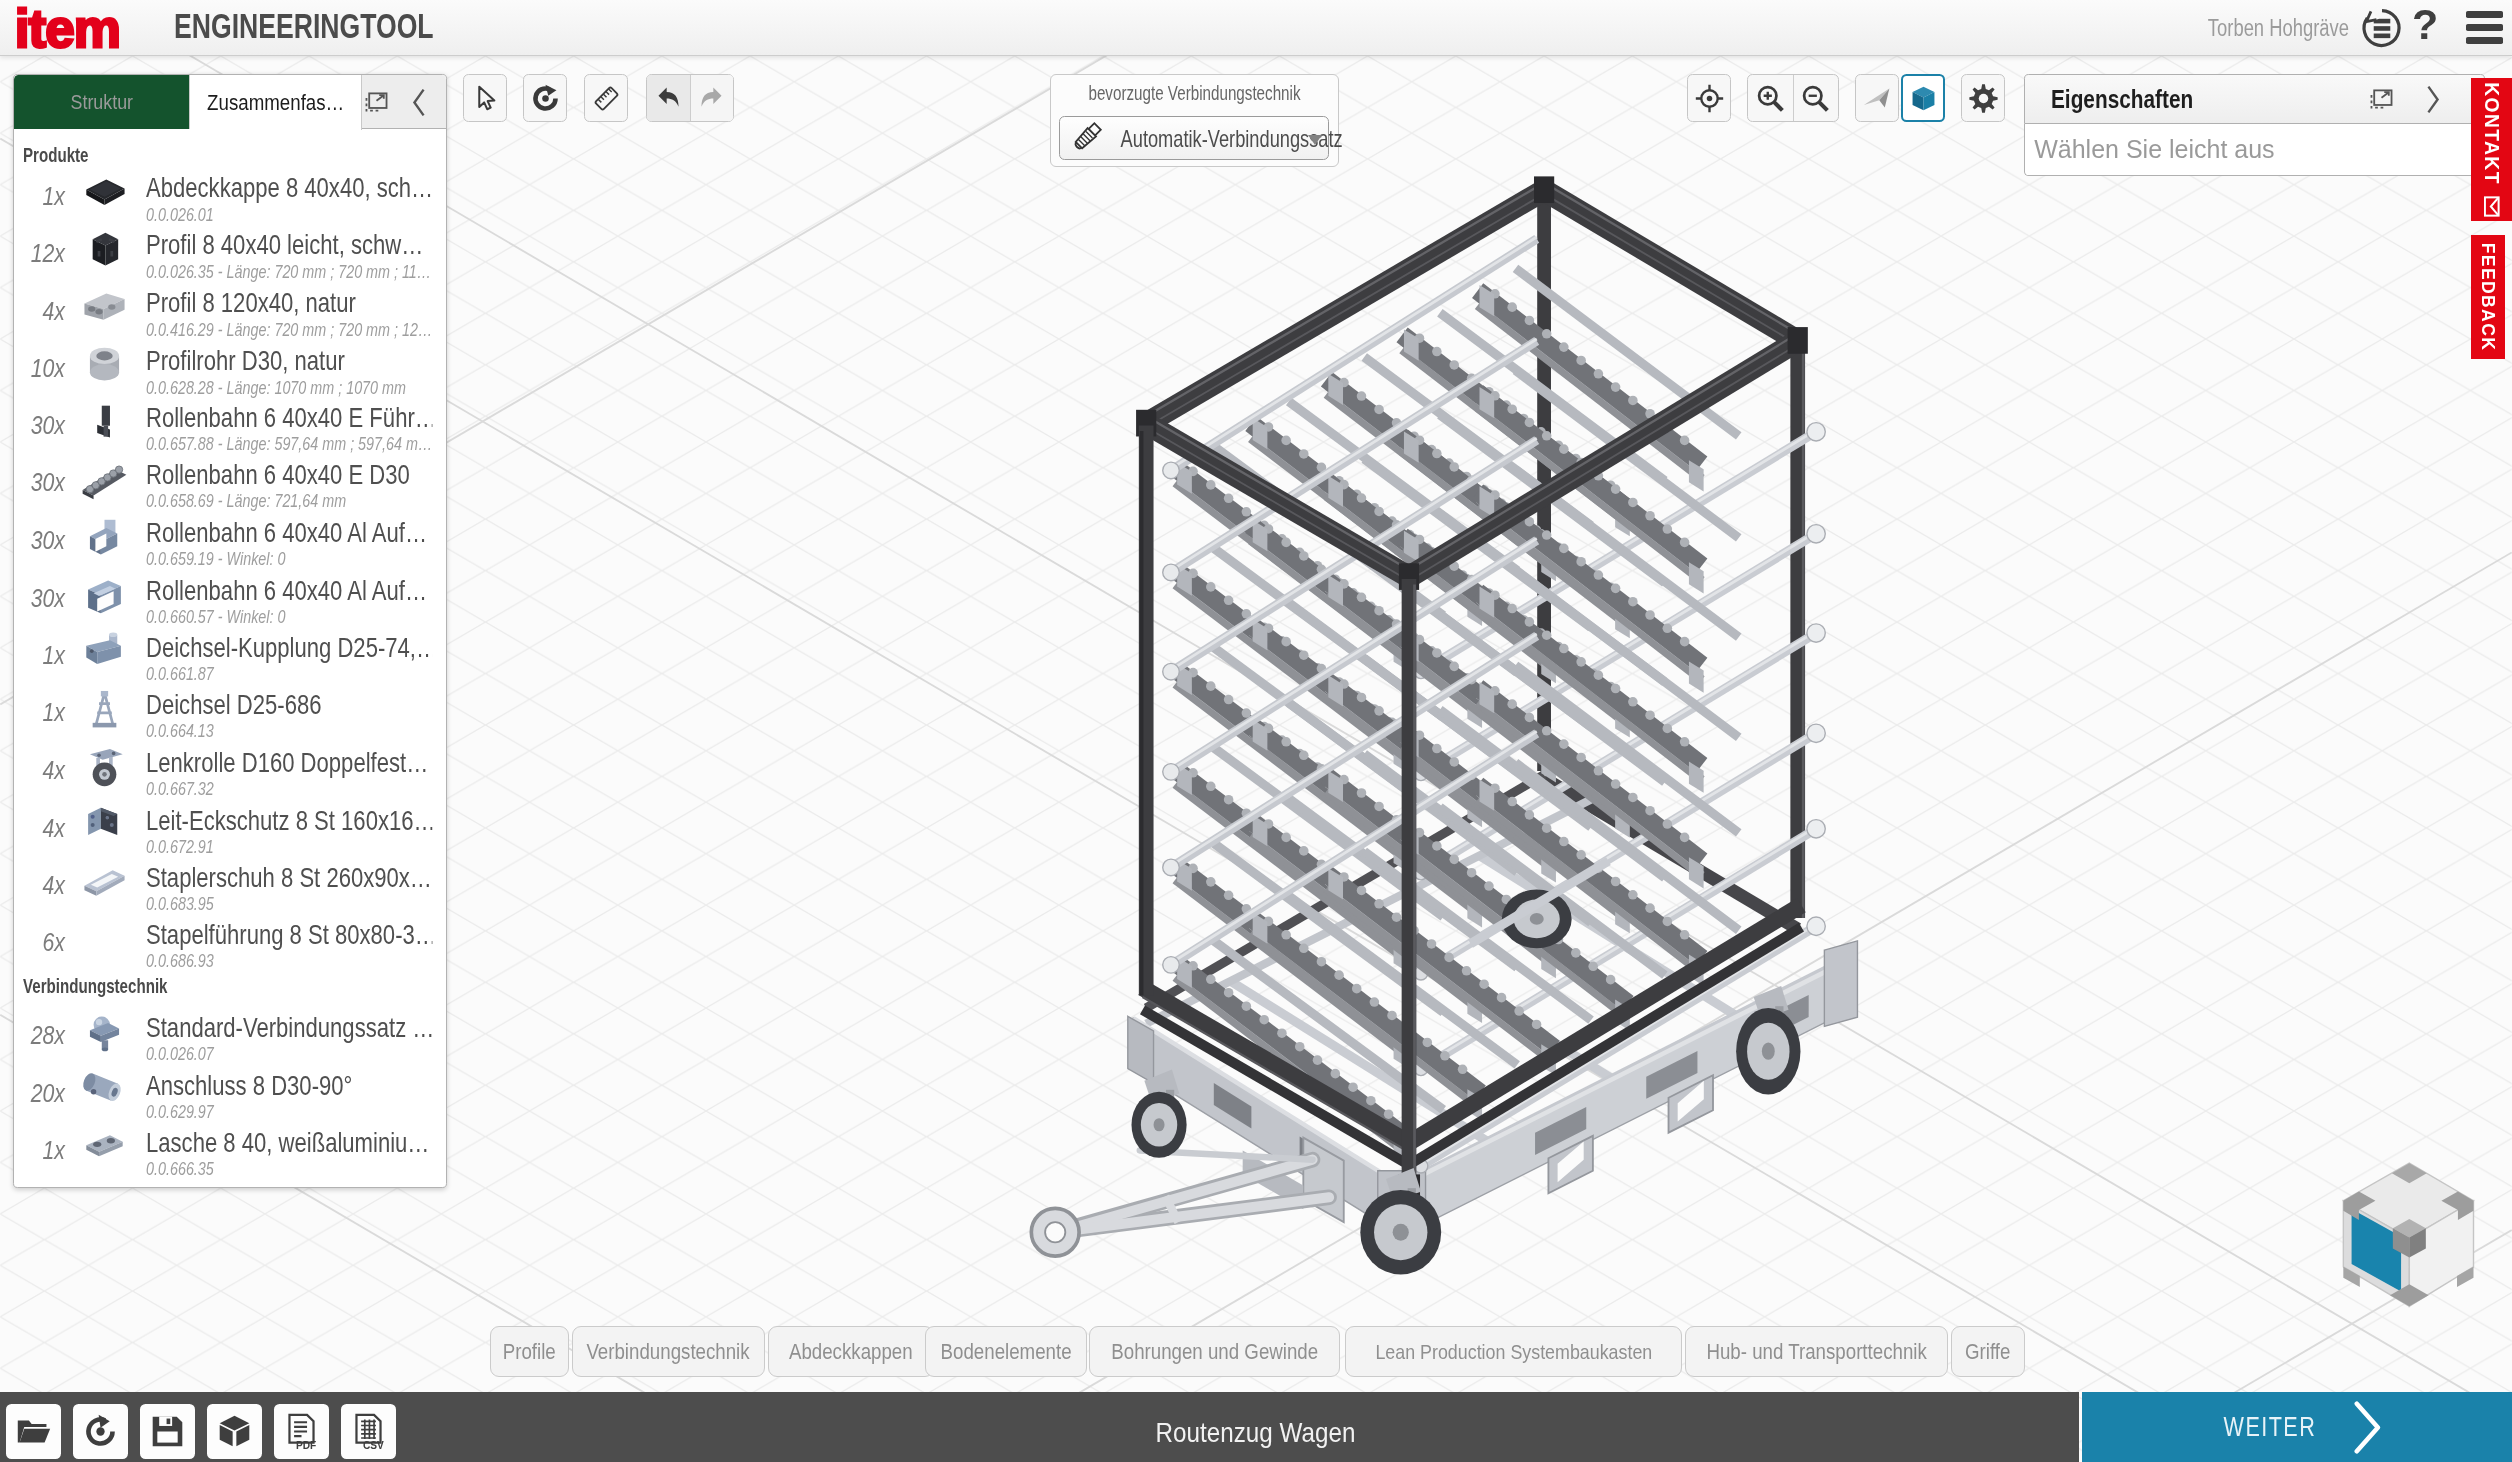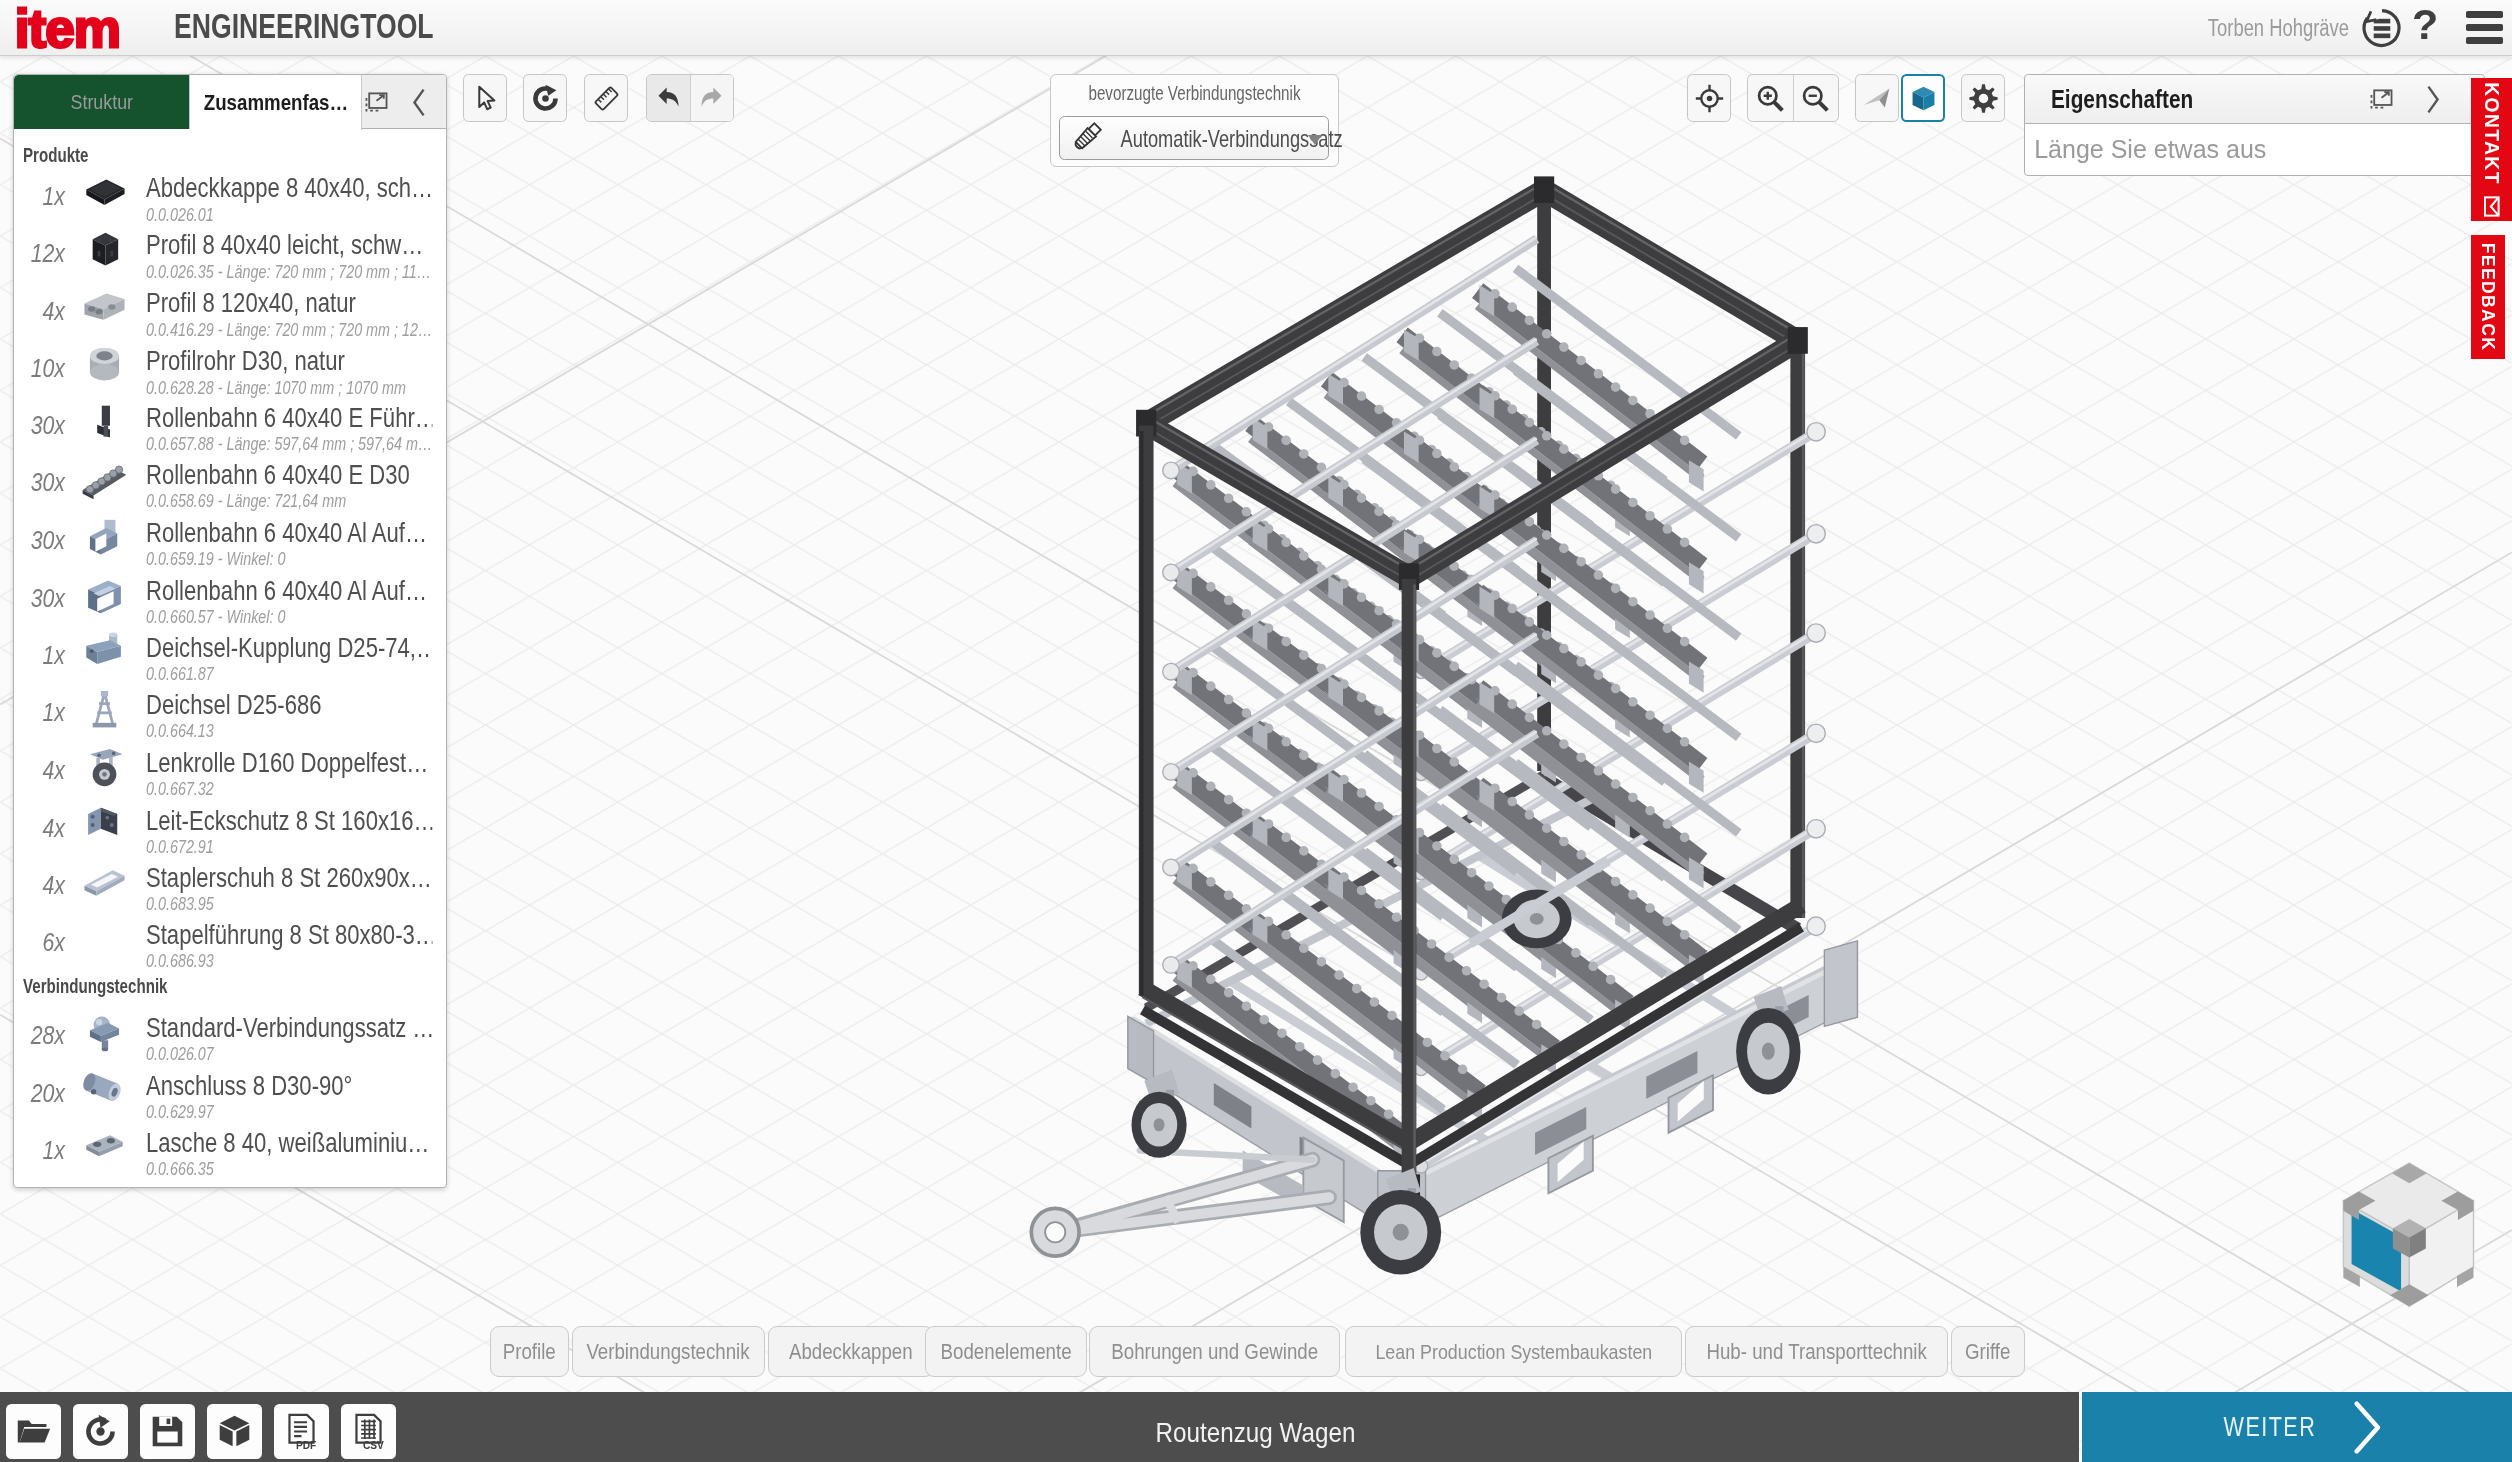--- a/index.html
+++ b/index.html
@@ -21,21 +21,21 @@
 .tb{position:absolute;top:74px;width:44px;height:48px;background:#f7f7f7;
   border:1.8px solid #c6c6c6;border-radius:5.5px;display:flex;align-items:center;justify-content:center}
 
 #lp{position:absolute;left:13px;top:74px;width:434px;height:1114px;background:#fff;
   border:0.9px solid #b2b2b2;border-radius:4.6px;box-shadow:0 1.8px 5.5px rgba(0,0,0,.18);overflow:hidden}
 #lptabs{position:absolute;left:0;top:0;width:432px;height:54px;background:#ededed;
   border-bottom:0.9px solid #b2b2b2;border-radius:4.6px 4.6px 0 0}
 .lptab{position:absolute;top:0;height:54px;display:flex;align-items:center;justify-content:center}
 .lptab span{transform:scaleX(0.85);white-space:nowrap}
 #tab1{left:0;width:176px;color:#9a9a9a;border-right:0.9px solid #c9c9c9;background:#14532d;border-radius:4.6px 0 0 0;font-size:21px}
-#tab2{left:176px;width:172px;color:#1c1c1c;font-weight:bold;background:#fff;height:55px;
+#tab2{left:176px;width:172px;color:#1c1c1c;font-weight:normal;background:#fff;height:55px;
   border-right:0.9px solid #c9c9c9;font-size:22px}
 .sechdr{position:absolute;left:9.2px;font-size:21px;font-weight:bold;color:#4a4a4a;white-space:nowrap;transform:scaleX(0.72);transform-origin:left center}
 .qty{position:absolute;left:0px;width:51px;text-align:right;font-size:25px;font-style:italic;color:#7c7c7c;transform:scaleX(0.85);transform-origin:right center}
 .rtitle{position:absolute;left:132px;width:358px;font-size:27.6px;color:#4f4f4f;white-space:nowrap;
   overflow:hidden;transform:scaleX(0.8);transform-origin:left center}
 .rsub{position:absolute;left:132px;width:368px;font-size:18.4px;font-style:italic;color:#9e9e9e;
   white-space:nowrap;overflow:hidden;transform:scaleX(0.78);transform-origin:left center}
 .ricon{position:absolute;left:65px}
 
 #dd{position:absolute;left:1050px;top:74px;width:289px;height:93px;background:#fcfcfc;
@@ -1058,21 +1058,21 @@
         <div class="abs" style="left:341px;top:9.2px"><svg width="31" height="31" viewBox="0 0 34 34">
             <rect x="9" y="7" width="19" height="16" fill="none" stroke="#555" stroke-width="2"></rect>
             <path d="M17 15 L25 9 M20 9 L25 9 L25 13" stroke="#555" stroke-width="2" fill="none"></path>
             <path d="M6 12 V26 H22" stroke="#555" stroke-width="2" fill="none" stroke-dasharray="3 3"></path>
           </svg></div>
         <div class="abs" style="left:397px;top:6.4px"><svg width="22" height="37" viewBox="0 0 24 40">
             <path d="M7 6 L17 20 L7 34" fill="none" stroke="#555" stroke-width="2.6"></path>
           </svg></div>
       </div>
       <div id="eigbody">
-        <div id="eigseltxt">Länge Sie etwas aus</div>
+        <div id="eigseltxt">Wählen Sie leicht aus</div>
       </div>
     </div>
 <div class="vtab" style="left:2471px;top:78px;width:41px;height:143px">
       <div class="rot" style="width:143px;height:41px;left:-51px;top:51px;transform:rotate(90deg);font-size:19.3px;letter-spacing:1.4px">KONTAKT<span style="display:inline-block;margin-left:11px;margin-top:3.7px"><svg width="21" height="16.5" viewBox="0 0 23 18">
             <rect x="1.5" y="1.5" width="20" height="15" fill="none" stroke="#fff" stroke-width="2.2"></rect>
             <path d="M2 2 L11.5 10 L21 2" fill="none" stroke="#fff" stroke-width="2.2"></path>
           </svg></span></div>
     </div>
 <div class="vtab" style="left:2471px;top:235px;width:34px;height:124px">
       <div class="rot" style="width:124px;height:34px;left:-45px;top:45px;transform:rotate(90deg);font-size:17.5px;letter-spacing:1.4px">FEEDBACK</div>

